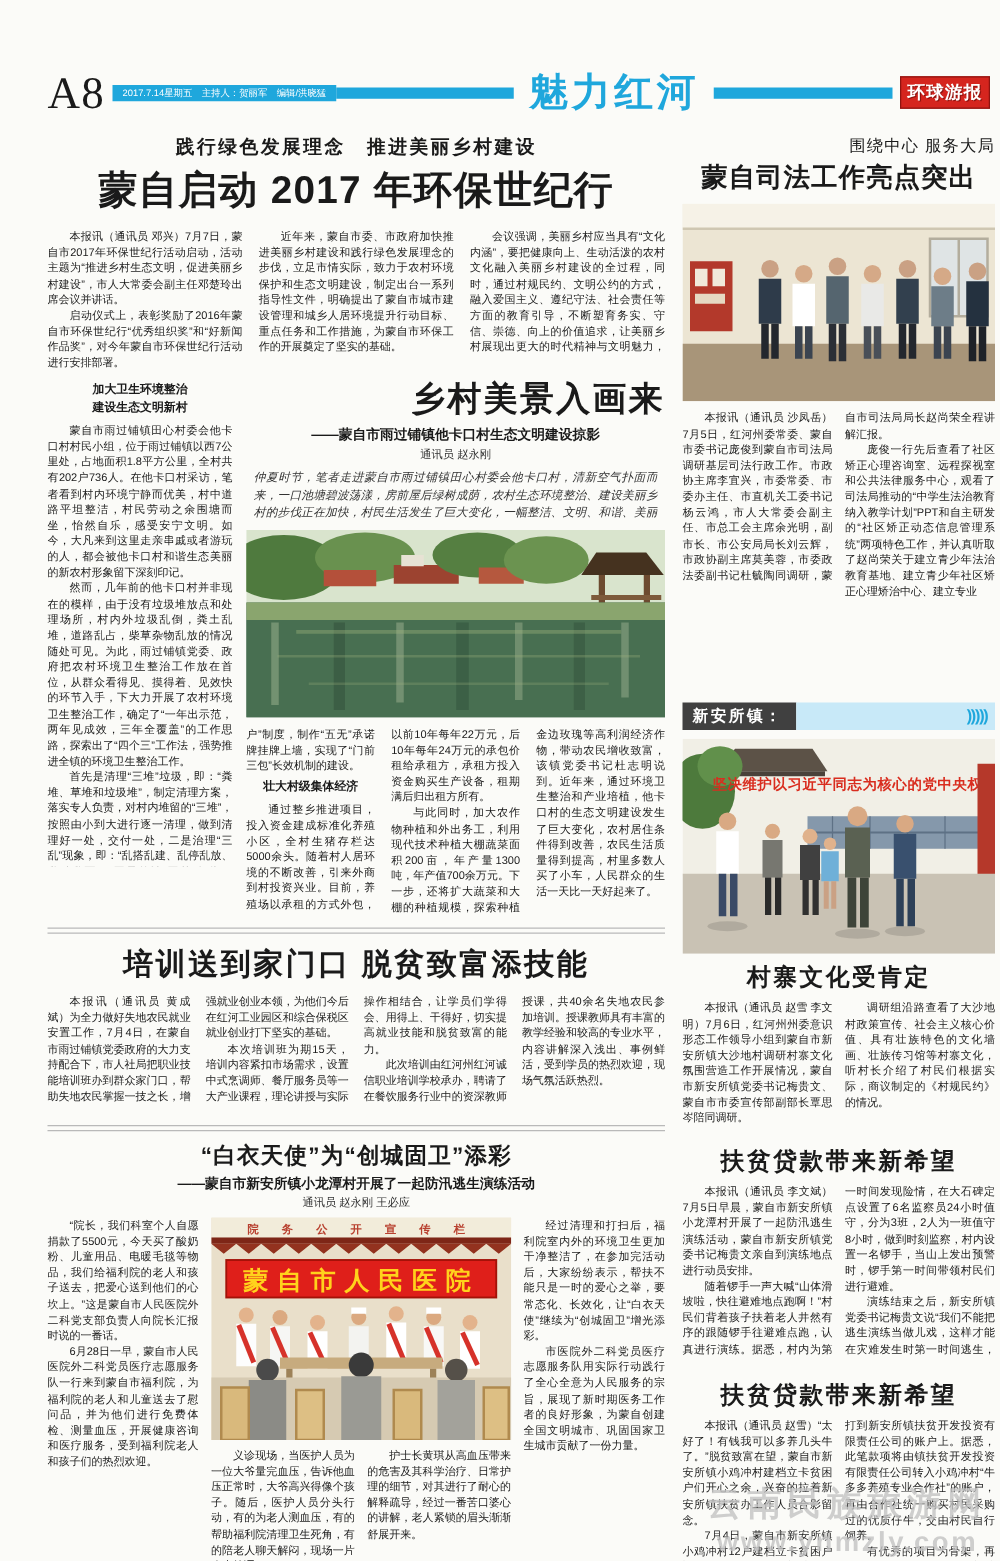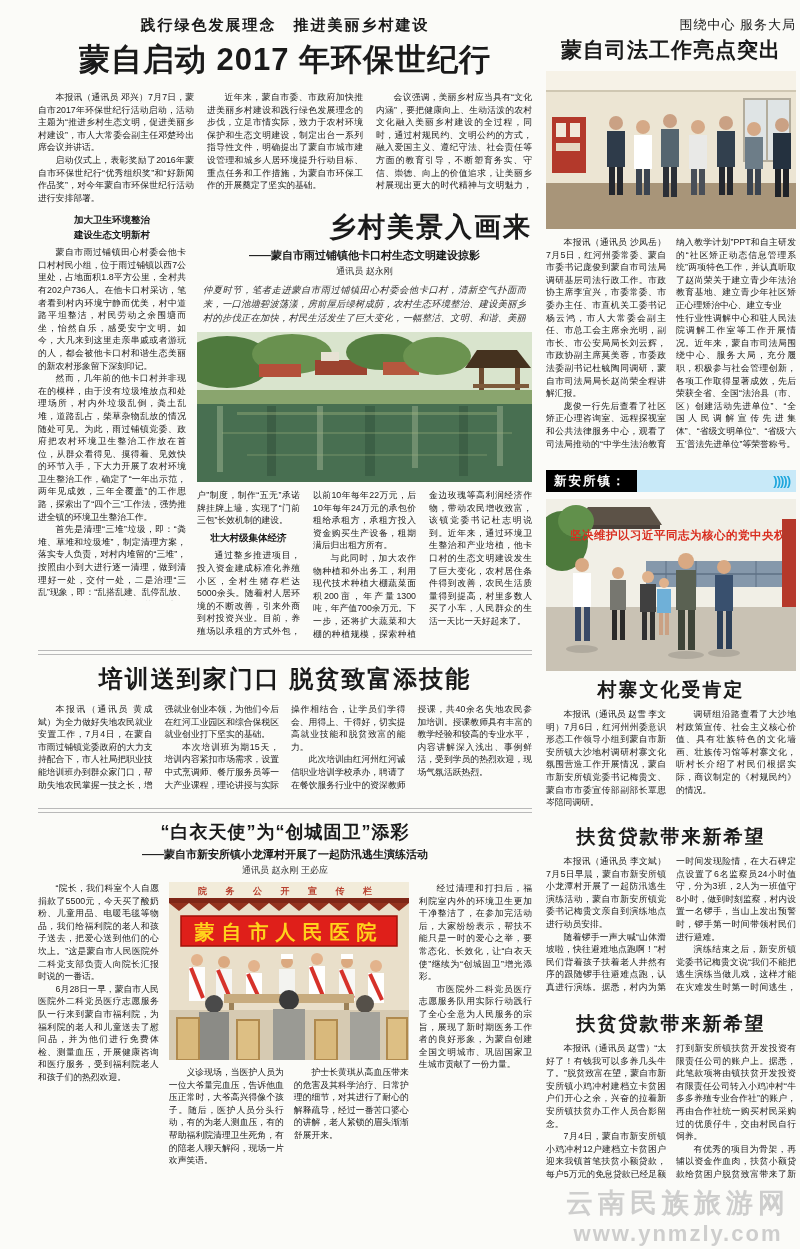--- a/index.html
+++ b/index.html
@@ -41,31 +41,39 @@
   .a2r{width:335px;}
   .photo{display:block;border:1px solid #caca c2;}
   svg{display:block;}
   
   .a4row{display:flex;gap:10px;margin-top:5px;}
   .a4l{width:126px;height:308px;overflow:hidden;}
   .a4c{width:240px;}
   .a4r{width:118px;height:308px;overflow:hidden;}
   
   .secbar{display:flex;align-items:stretch;height:22px;margin:10px 0 7px 0;}
-  .seclabel{background:#000000;color:#fff;font-weight:bold;font-size:12.5px;padding:3px 10px 0 8px;letter-spacing:2px;}
+  .seclabel{background:#404040;color:#fff;font-weight:bold;font-size:12.5px;padding:3px 10px 0 8px;letter-spacing:2px;}
   .secrest{flex:1;background:#c8e9f8;color:#1fa7dc;font-weight:bold;font-size:13px;text-align:right;padding:3px 6px 0 0;letter-spacing:-1px;}
   .wm{position:absolute;right:10px;bottom:2px;text-align:center;color:#c3c3c3;opacity:.8;font-weight:bold;pointer-events:none;}
   .wm .l1{font-size:27px;letter-spacing:5px;}
   .wm .l2{font-size:22px;letter-spacing:2px;}
 </style>
 </head>
 <body>
 
 <div class="page">
 
+  <div class="hdr">
+    <div class="pageno">A8</div>
+    <div class="dateband">2017.7.14星期五　主持人：贺丽军　编辑/洪晓猛</div>
+    <div class="cybar"></div>
+    <div class="sectitle">魅力红河</div>
+    <div class="cybar"></div>
+    <div class="masthead">环球游报</div>
+  </div>
 
   <div class="main">
 
     <div class="colL">
 
       <div>
         <div class="kicker">践行绿色发展理念　推进美丽乡村建设</div>
         <div class="hl1">蒙自启动 2017 年环保世纪行</div>
         <div class="jt cols3" style="height:114px;">
           <p>本报讯（通讯员 邓兴）7月7日，蒙自市2017年环保世纪行活动启动，活动主题为“推进乡村生态文明，促进美丽乡村建设”，市人大常委会副主任邓楚玲出席会议并讲话。</p>
@@ -292,21 +300,20 @@
                   <rect x="227" y="62" width="18" height="36" fill="#24313f"></rect>
                   <rect x="229" y="98" width="6" height="28" fill="#1e2228"></rect>
                   <rect x="237" y="98" width="6" height="28" fill="#1e2228"></rect>
                 </g>
             </g>
           </g>
         </svg>
         <div class="jt cols2" style="height:224px;margin-top:7px;">
           <p>本报讯（通讯员 沙凤岳）7月5日，红河州委常委、蒙自市委书记庞俊到蒙自市司法局调研基层司法行政工作。市政协主席李宜兴，市委常委、市委办主任、市直机关工委书记杨云鸿，市人大常委会副主任、市总工会主席余光明，副市长、市公安局局长刘云辉，市政协副主席莫美蓉，市委政法委副书记杜毓陶同调研，蒙自市司法局局长赵尚荣全程讲解汇报。</p>
           <p>庞俊一行先后查看了社区矫正心理咨询室、远程探视室和公共法律服务中心，观看了司法局推动的“中学生法治教育纳入教学计划”PPT和自主研发的“社区矫正动态信息管理系统”两项特色工作，并认真听取了赵尚荣关于建立青少年法治教育基地、建立青少年社区矫正心理矫治中心、建立专业</p>
-          <p style="text-indent:0;">性行业性调解中心和驻人民法院调解工作室等工作开展情况。近年来，蒙自市司法局围绕中心、服务大局，充分履职，积极参与社会管理创新，各项工作取得显著成效，先后荣获全省、全国“法治县（市、区）创建活动先进单位”、“全国人民调解宣传先进集体”、“省级文明单位”、“省级‘六五’普法先进单位”等荣誉称号。</p>
 
         </div>
       </div>
 
       <div class="secbar">
         <div class="seclabel">新安所镇：</div>
         <div class="secrest">)))))</div>
       </div>
 
       <svg class="photo" width="250" height="172" viewBox="0 0 250 172">

